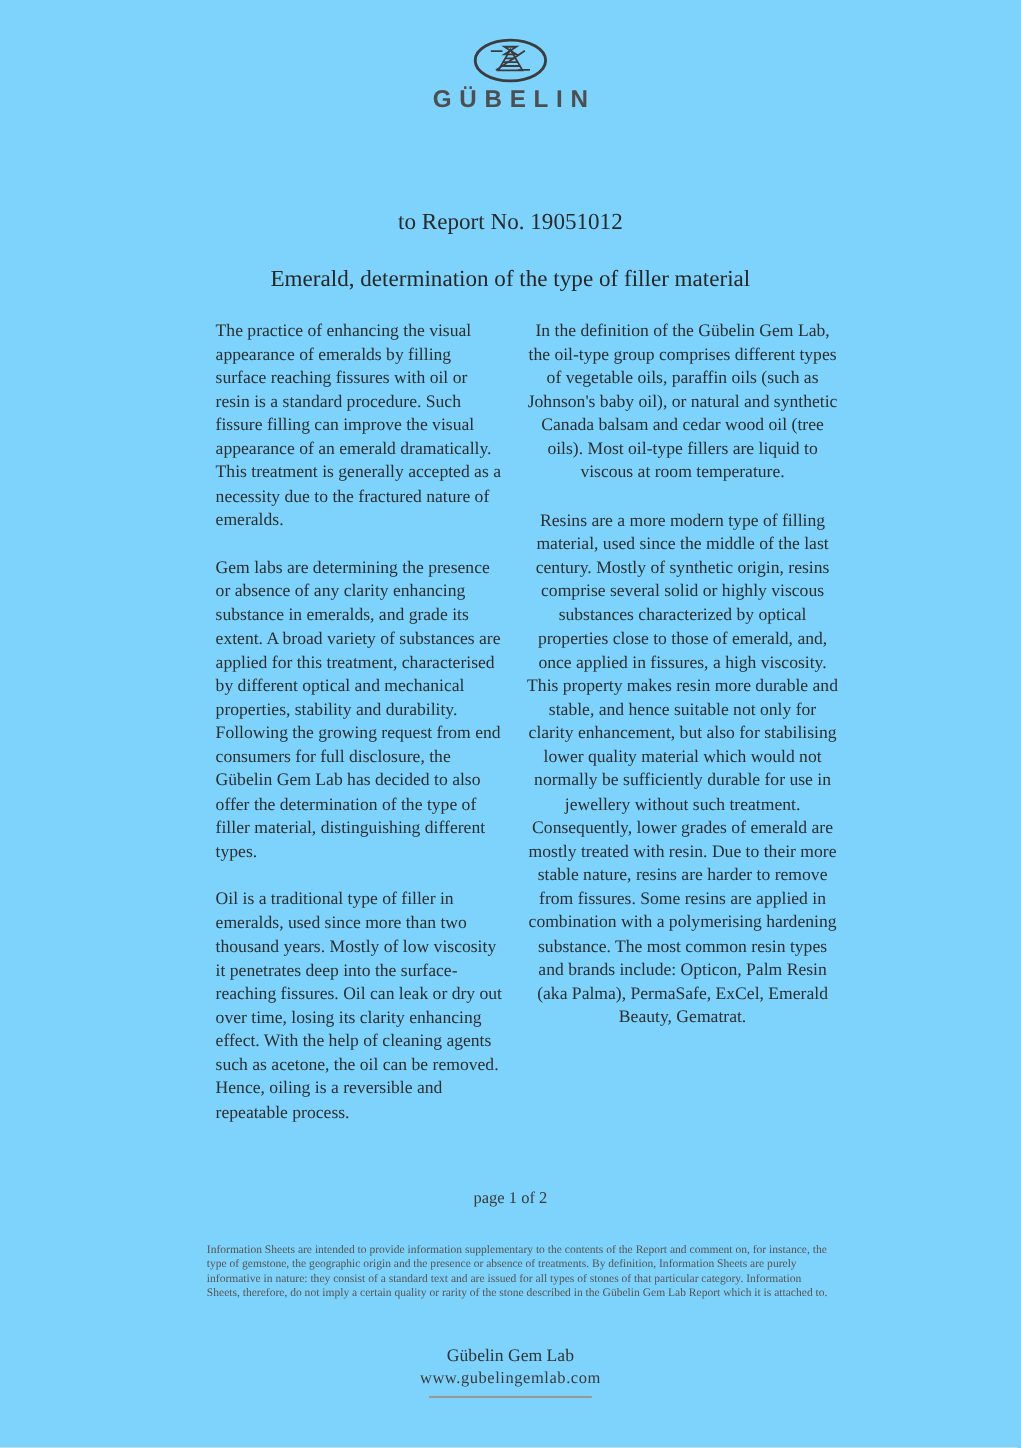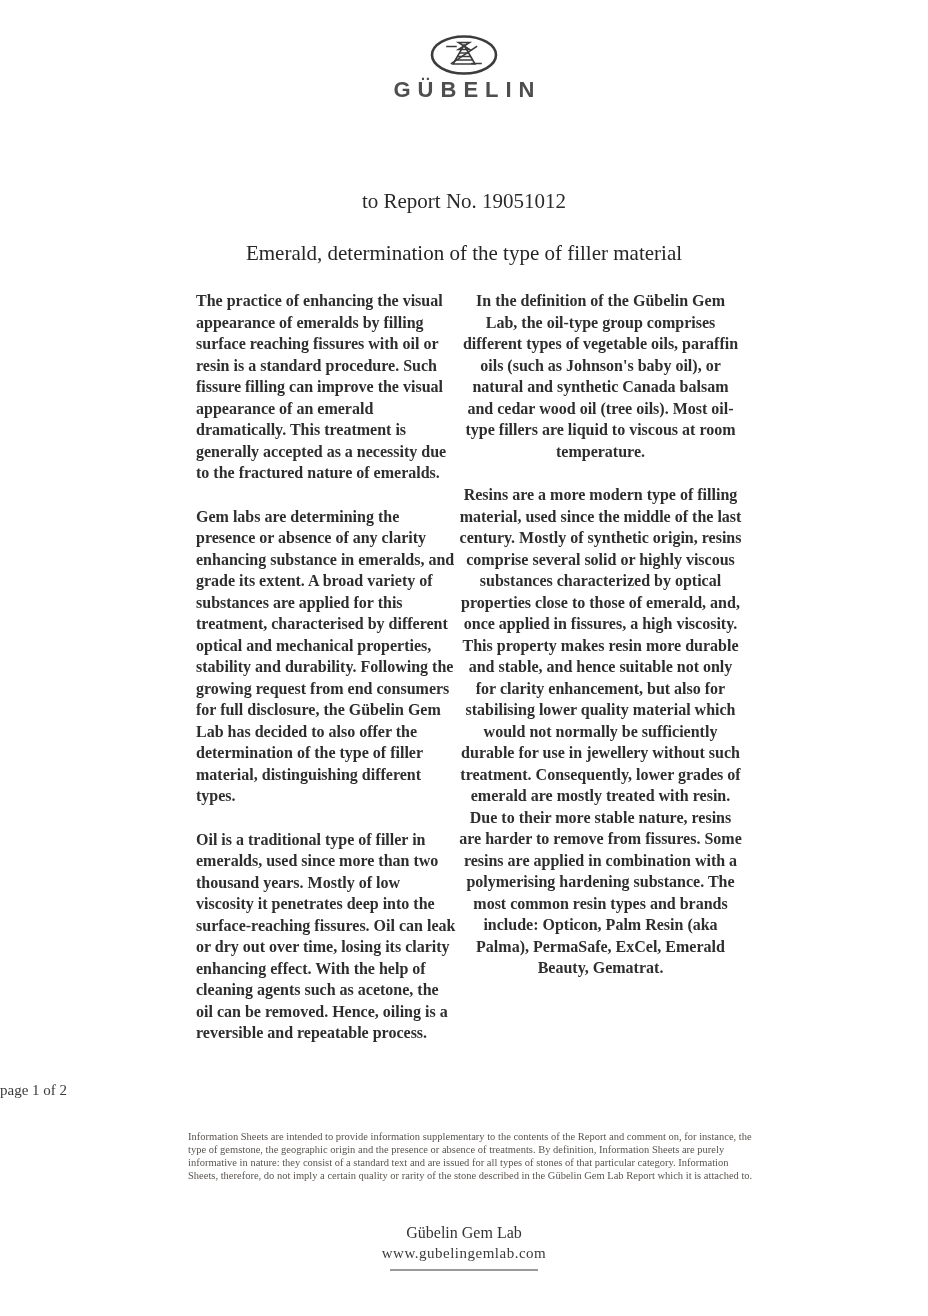--- a/index.html
+++ b/index.html
@@ -1,21 +1,21 @@
 <!DOCTYPE html>
 <html><head>
 <meta charset="utf-8">
 <title>Information Sheet</title>
 <style>
   html,body { margin:0; padding:0; background:#e8e8e8; }
   .page {
     position:relative;
     width:928px; height:1316px;
     margin:0 auto;
-    background:#ffffff;
+    background:#7dd3fc;
     font-family:"Liberation Serif", serif;
     color:#2e2e2e;
     overflow:hidden;
   }
   
   .logo { position:absolute; top:34px; left:0; width:100%; text-align:center; }
   .logo .emblem { display:block; margin:0 auto 1px; }
   .brand {
     font-family:"Liberation Sans", sans-serif;
     font-size:22px; font-weight:700;
@@ -32,34 +32,34 @@
     position:absolute; top:189px; left:0; width:100%;
     text-align:center; font-size:21px; color:#2a2a2a;
   }
   .doc-heading {
     position:absolute; top:241px; left:0; width:100%;
     text-align:center; font-size:21px; color:#262626;
   }
   
   .columns {
     position:absolute; top:290px; left:196px; width:566px;
-    display:flex; font-weight:bold;
+    display:flex; gap:20px;
   }
   .col { flex:0 0 auto; }
   .col.left  { width:263px; }
   .col.right { width:283px;text-align:center; }
   .col p {
     margin:0 0 22px 0;
     font-size:16px; line-height:21.5px;
     color:#2e2e2e;
   }
   
   .page-indicator {
     position:absolute; top:1082px; left:0; width:100%;
-    font-size:15px; color:#3a3a3a;
+    text-align:center; font-size:15px; color:#3a3a3a;
   }
   
   .disclaimer {
     position:absolute; top:1130px; left:188px; width:572px;
     font-size:10.5px; line-height:13px;
     text-align:left; color:#59544f;
   }
   
   .footer { position:absolute; top:1224px; left:0; width:100%; text-align:center; }
   .footer .lab { font-size:16px; color:#333; margin-bottom:3px; }

